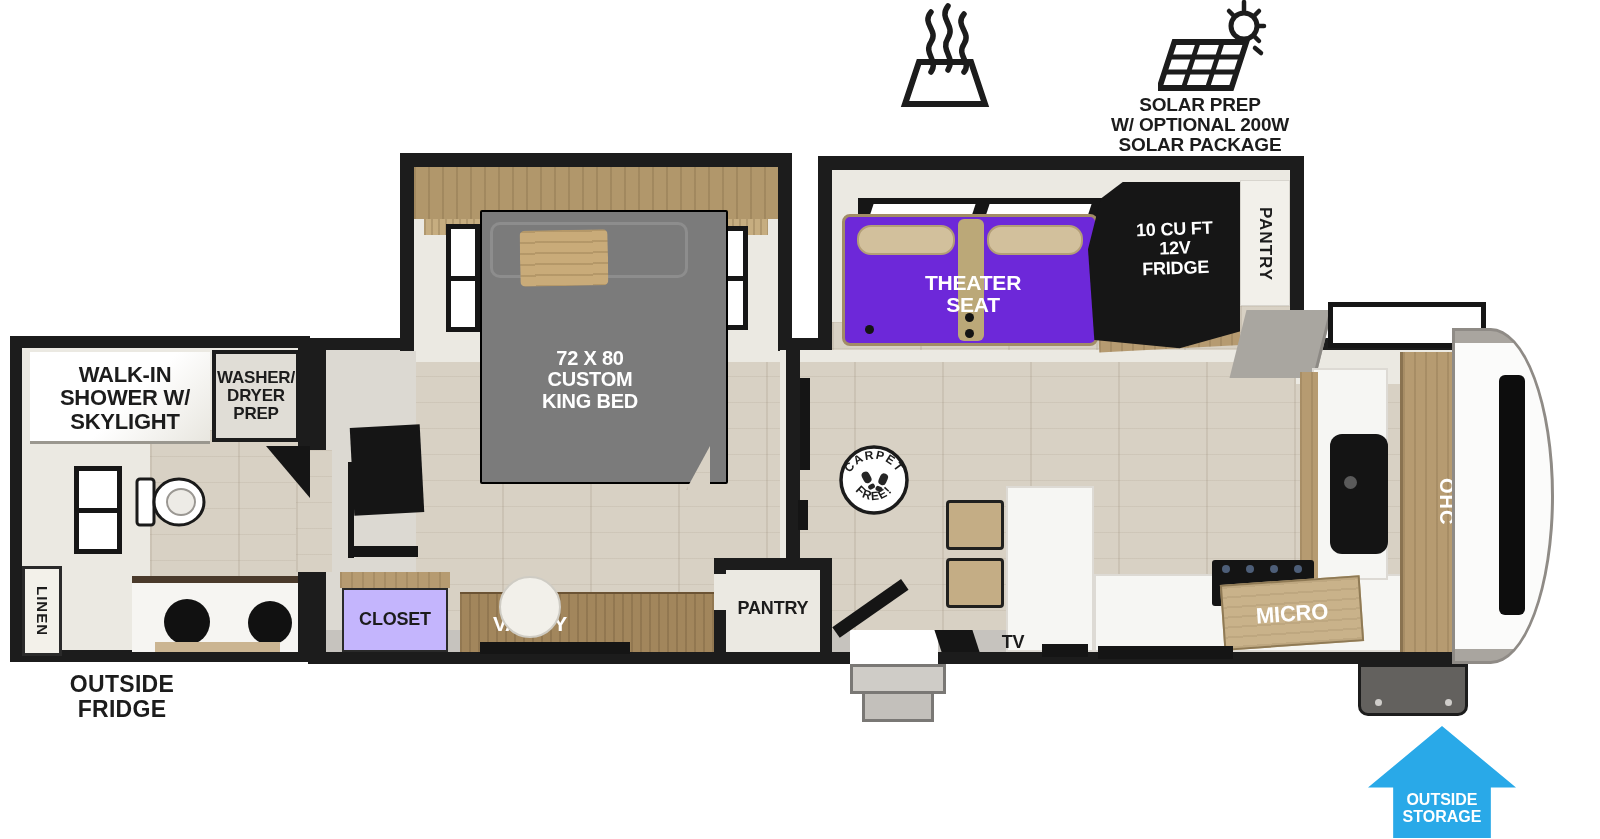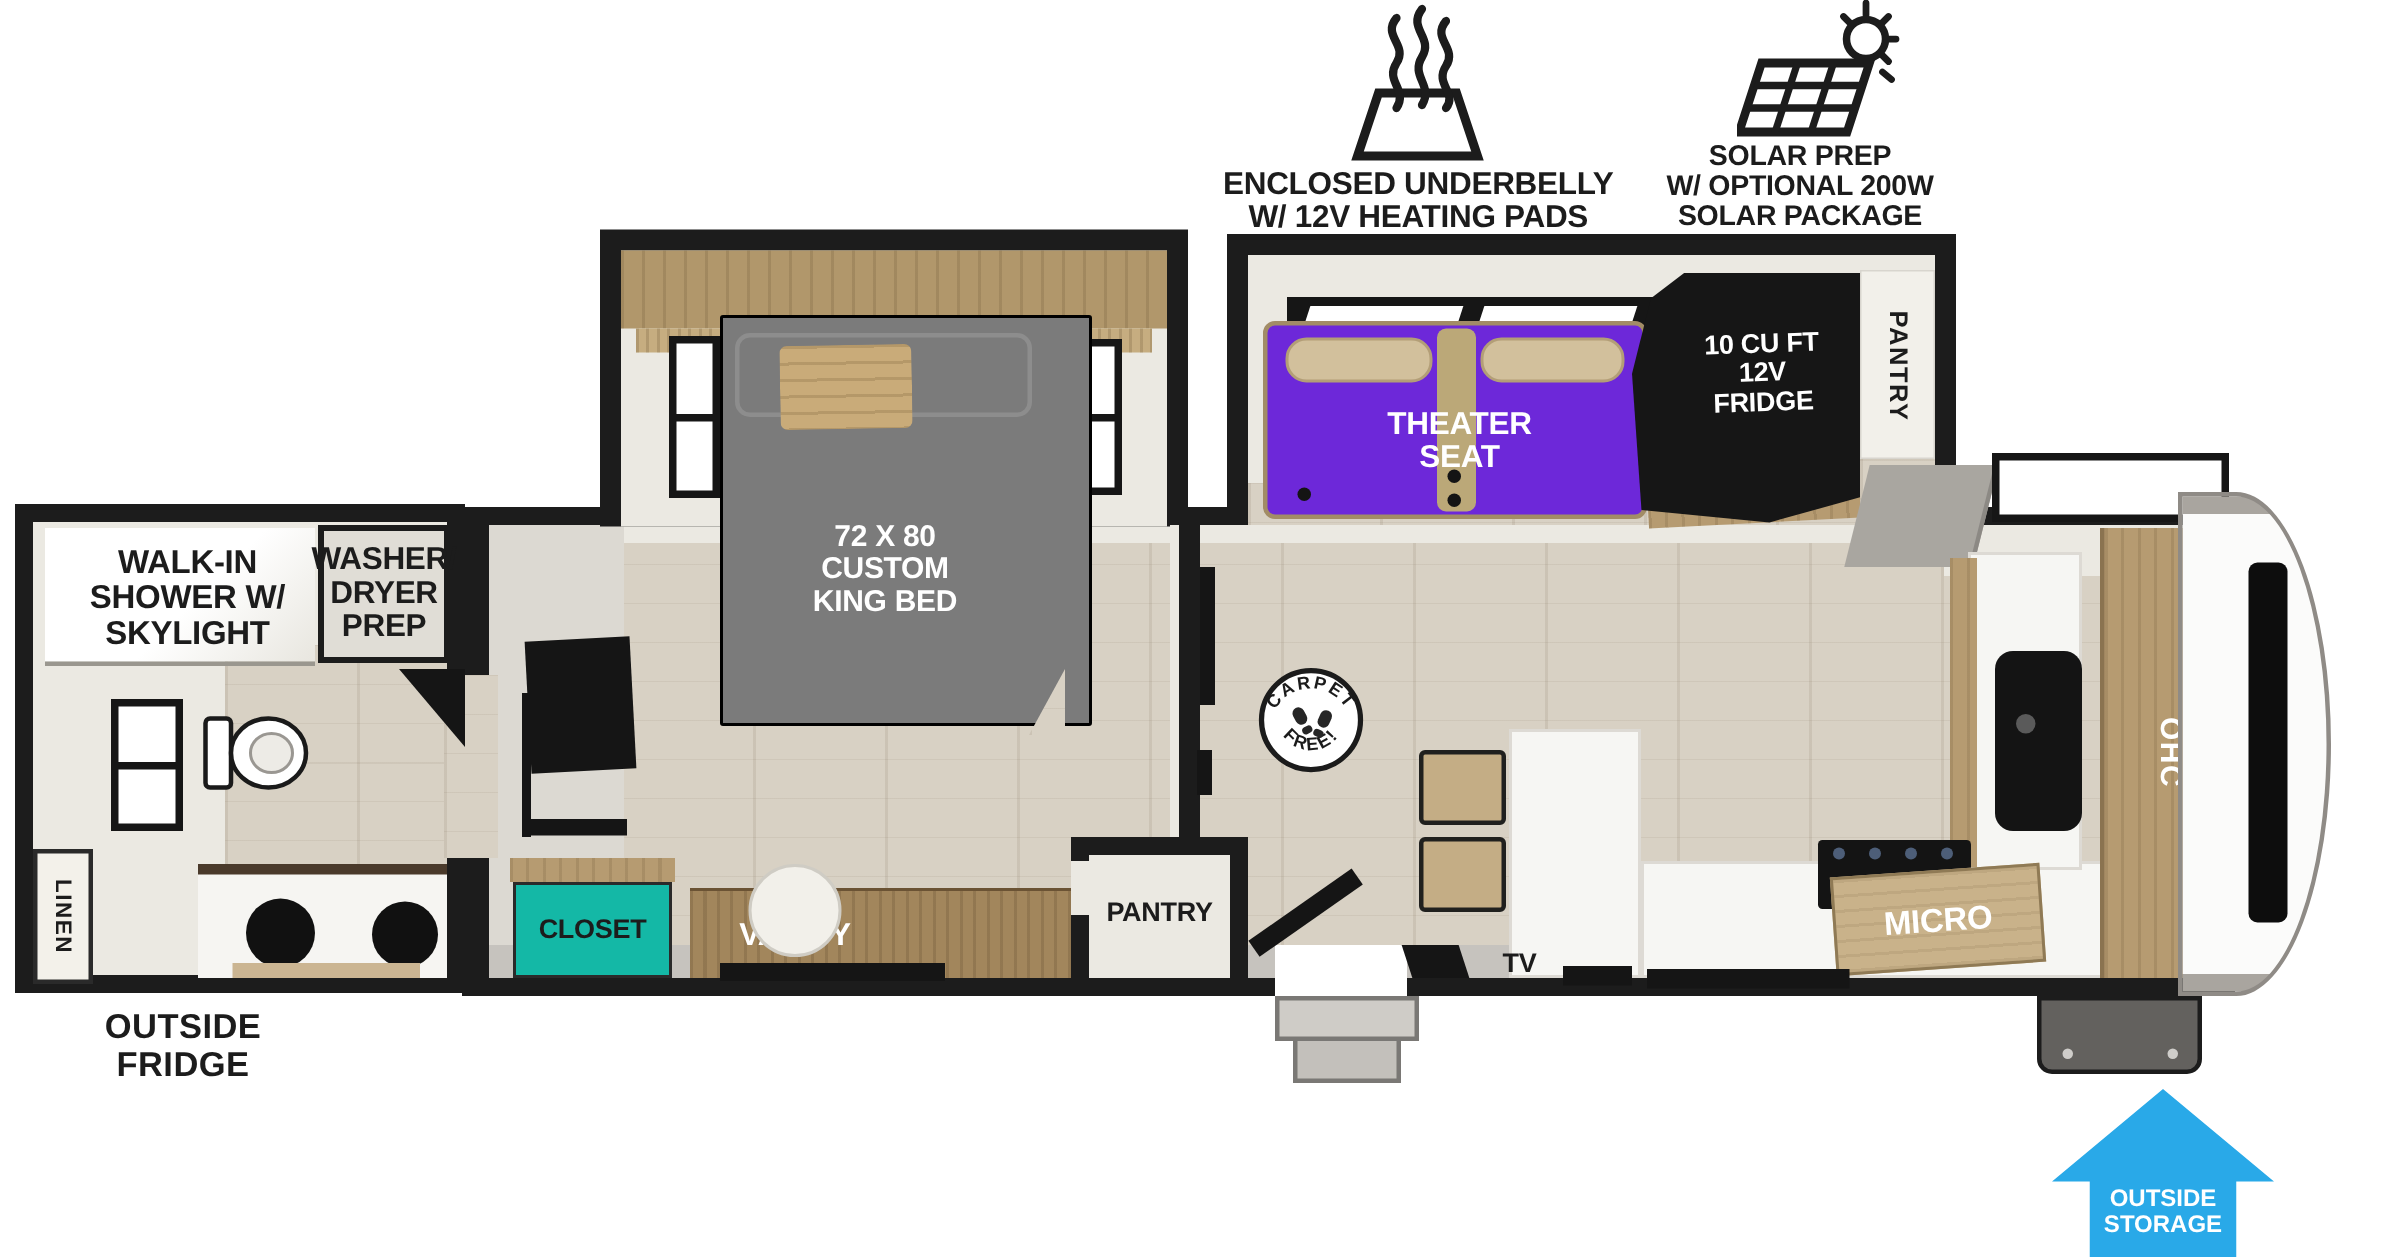--- a/index.html
+++ b/index.html
@@ -31,22 +31,20 @@
 <body>
 
 <div id="scene">
 
   <svg class="abs" style="left:893px;top:2px;width:104px;height:108px;" viewBox="0 0 104 108">
     <path d="M26 60 H78 L92 102 H12 Z" fill="none" stroke="#1c1c1c" stroke-width="6" stroke-linejoin="miter"></path>
     <path d="M38 10 c-10 12 8 18 0 30 c-8 12 8 18 0 30" fill="none" stroke="#1c1c1c" stroke-width="5.5" stroke-linecap="round"></path>
     <path d="M55 4 c-10 13 8 19 0 32 c-8 13 8 19 0 32" fill="none" stroke="#1c1c1c" stroke-width="5.5" stroke-linecap="round"></path>
     <path d="M71 12 c-10 12 8 18 0 30 c-8 12 8 18 0 28" fill="none" stroke="#1c1c1c" stroke-width="5.5" stroke-linecap="round"></path>
   </svg>
-  <div class="abs lbl" style="left:808px;top:110px;width:275px;height:48px;font-size:21px;">ENCLOSED UNDERBELLY
-W/ 12V HEATING PADS</div>
 
   <svg class="abs" style="left:1158px;top:0px;width:112px;height:96px;" viewBox="0 0 112 96">
     <g stroke="#1c1c1c" stroke-width="4.5" stroke-linecap="round">
       <line x1="86" y1="2" x2="86" y2="10"></line>
         <line x1="106" y1="26" x2="99" y2="26"></line>
       <line x1="101" y1="11" x2="96" y2="16"></line>
         <line x1="101" y1="41" x2="96" y2="36"></line>
       <line x1="71" y1="11" x2="76" y2="16"></line>
         <line x1="86" y1="49" x2="86" y2="42"></line>
       <line x1="103" y1="53" x2="97" y2="48"></line>
@@ -75,21 +73,21 @@
   <div class="abs floorwood" style="left:150px;top:430px;width:148px;height:172px;"></div>
   <div class="abs floorwood" style="left:296px;top:450px;width:36px;height:122px;"></div>
 
   <div class="abs" style="left:30px;top:352px;width:180px;height:92px;background:linear-gradient(135deg,#ffffff 55%,#e8e6df);border-bottom:3px solid #9a978f;">
     <div class="abs lbl" style="left:20px;top:8px;width:150px;height:76px;font-size:22px;">WALK-IN
 SHOWER W/
 SKYLIGHT</div>
   </div>
 
   <div class="abs" style="left:212px;top:350px;width:88px;height:92px;background:#e0ddd6;border:4px solid #1c1c1c;">
-    <div class="abs lbl" style="left:2px;top:8px;width:76px;height:68px;font-size:21px;">WASHER/
+    <div class="abs lbl" style="left:2px;top:8px;width:76px;height:68px;font-size:17px;">WASHER/
 DRYER
 PREP</div>
   </div>
   <div class="abs blk" style="left:266px;top:446px;width:44px;height:52px;clip-path:polygon(0 0,100% 0,100% 100%);"></div>
 
   <div class="abs win v" style="left:74px;top:466px;width:48px;height:88px;">
       <i></i>
       <i></i>
     </div>
 
@@ -132,21 +130,21 @@
 CUSTOM
 KING BED</div>
   </div>
   <div class="abs floorwood" style="left:686px;top:446px;width:24px;height:44px;clip-path:polygon(100% 0,100% 100%,0 100%);"></div>
 
   <div class="abs blk" style="left:352px;top:426px;width:70px;height:88px;transform:rotate(-3deg);"></div>
   <div class="abs blk" style="left:348px;top:462px;width:6px;height:96px;"></div>
   <div class="abs blk" style="left:348px;top:546px;width:70px;height:11px;"></div>
 
   <div class="abs cabwood" style="left:340px;top:572px;width:110px;height:16px;"></div>
-  <div class="abs" style="left:342px;top:588px;width:106px;height:64px;background:#14b8a6;border:2px solid #2a2a2a;">
+  <div class="abs" style="left:342px;top:588px;width:106px;height:64px;background:#c4b5fd;border:2px solid #2a2a2a;">
     <div class="abs lbl" style="left:2px;top:14px;width:98px;height:32px;font-size:18px;">CLOSET</div>
   </div>
 
   <div class="abs vanwood" style="left:460px;top:592px;width:255px;height:60px;border-top:2px solid #6b5334;">
     <div class="abs lbl w" style="left:10px;top:16px;width:120px;height:28px;font-size:21px;">VANITY</div>
   </div>
   <div class="abs" style="left:499px;top:576px;width:62px;height:62px;border-radius:50%;background:#f2f0ea;border:2px solid #cfccc4;"></div>
 
 
   <div class="abs wall" style="left:786px;top:350px;width:14px;height:226px;"></div>

